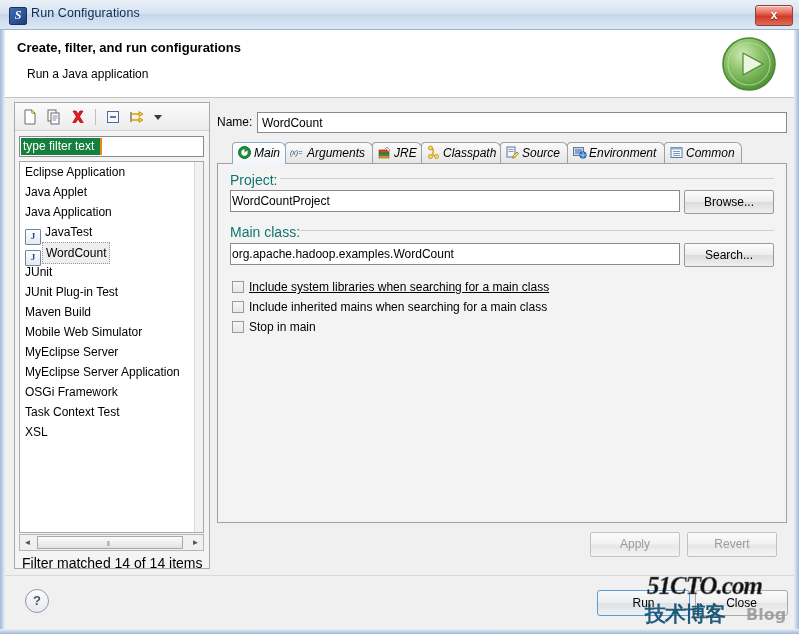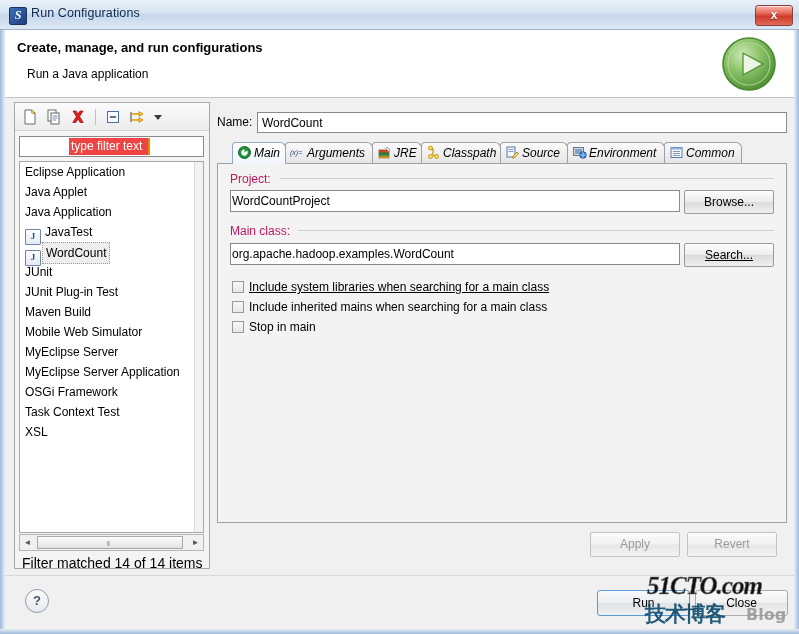--- a/index.html
+++ b/index.html
@@ -157,26 +157,25 @@
     width: 185px; height: 21px;
     background: #ffffff;
     border: 1px solid #8a8a8a;
     box-sizing: border-box;
   }
   #filter-input {
     position: absolute;
     left: 1px; top: 1px;
     height: 17px;
     padding: 0 2px;
-    background: #ef4444;
+    background: #15803d;
     color: #ffffff;
     font-size: 12px;
     line-height: 17px;
     border-right: 2px solid #e8890c;
-    margin-left: 48px;
   }
 
   #tree-wrap {
     position: absolute;
     left: 4px; top: 58px;
     width: 185px; height: 372px;
     background: #ffffff;
     border: 1px solid #a8a8a8;
     box-sizing: border-box;
     overflow: hidden;
@@ -338,22 +337,22 @@
     position: absolute;
     left: 0; top: 61px;
     width: 570px; height: 360px;
     background: #f3f3f3;
     border: 1px solid #a0a0a0;
     box-sizing: border-box;
   }
 
   .group-label {
     position: absolute;
-    font-size: 12px;
-    color: #be185d;
+    font-size: 14px;
+    color: #0f766e;
   }
   .group-line {
     position: absolute;
     height: 1px;
     background: #d0d0d0;
   }
   .text-field {
     position: absolute;
     background: #ffffff;
     border: 1px solid #8a8a8a;
@@ -509,21 +508,21 @@
   <div id="window-border-right"></div>
   <div id="window-border-bottom"></div>
 
   <div id="titlebar">
     <div id="title-icon">S</div>
     <div id="title-text">Run Configurations</div>
     <div id="close-button">x</div>
   </div>
 
   <div id="header">
-    <div id="header-title">Create, manage, and run configurations</div>
+    <div id="header-title">Create, filter, and run configurations</div>
     <div id="header-subtitle">Run a Java application</div>
     <svg id="header-run-icon" viewBox="0 0 58 58">
       <defs>
         <radialGradient id="grnGrad" cx="38%" cy="32%" r="72%">
           <stop offset="0%" stop-color="#cfe8b8"></stop>
           <stop offset="45%" stop-color="#8dc46a"></stop>
           <stop offset="100%" stop-color="#4d8f33"></stop>
         </radialGradient>
       </defs>
       <circle cx="29" cy="29" r="26" fill="url(#grnGrad)" stroke="#4a8a30" stroke-width="1.6"></circle>
@@ -675,21 +674,21 @@
         <div class="group-label" style="left:12px; top:8px;">Project:</div>
         <div class="group-line" style="left:62px; top:14px; width:494px;"></div>
 
         <div class="text-field" style="left:12px; top:26px; width:450px; height:22px;">WordCountProject</div>
         <div class="side-button" style="left:466px; top:26px;">Browse...</div>
 
         <div class="group-label" style="left:12px; top:60px;">Main class:</div>
         <div class="group-line" style="left:80px; top:66px; width:476px;"></div>
 
         <div class="text-field" style="left:12px; top:79px; width:450px; height:22px;">org.apache.hadoop.examples.WordCount</div>
-        <div class="side-button" style="left:466px; top:79px;text-decoration:underline;">Search...</div>
+        <div class="side-button" style="left:466px; top:79px;">Search...</div>
 
         <div id="checkbox-list">
             <div class="cb-row" style="top: 114px; text-decoration: underline;"><span class="cb-box"></span><span>Include system libraries when searching for a main class</span></div>
             <div class="cb-row" style="top: 134px;"><span class="cb-box"></span><span>Include inherited mains when searching for a main class</span></div>
             <div class="cb-row" style="top: 154px;"><span class="cb-box"></span><span>Stop in main</span></div>
           </div>
       </div>
 
       <div class="footer-btn" style="left:373px; top:430px;">Apply</div>
       <div class="footer-btn" style="left:470px; top:430px;">Revert</div>

